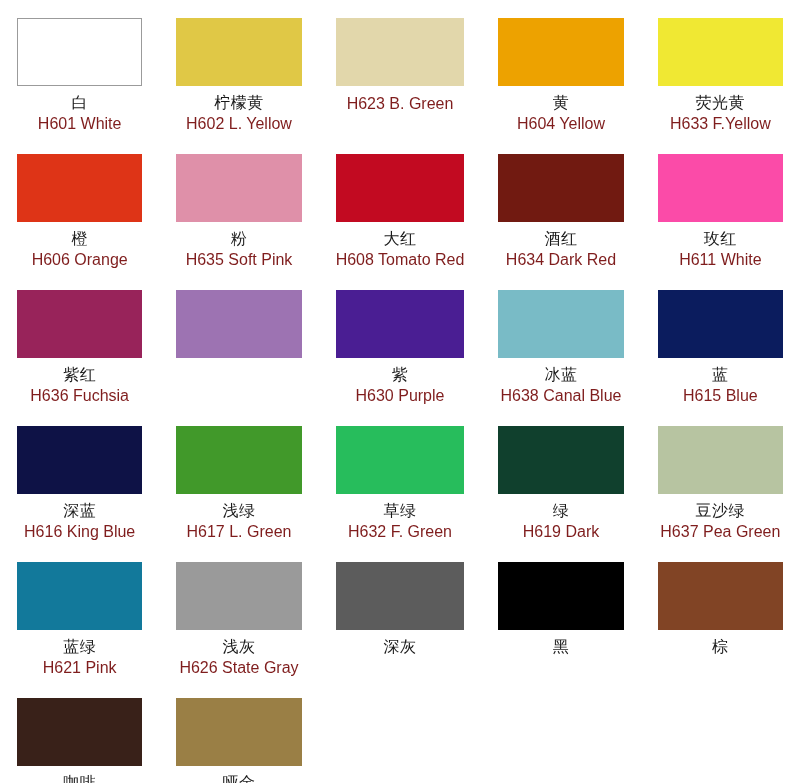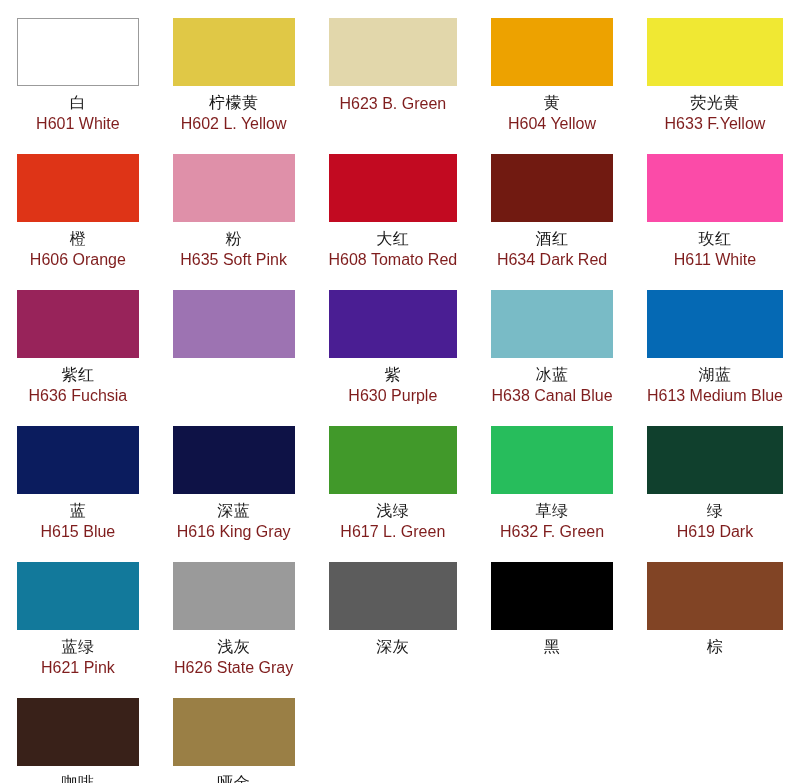--- a/index.html
+++ b/index.html
@@ -169,38 +169,31 @@
         </div>
       </div>
       <div class="cell">
         <div class="swatch" style="background-color: rgb(121, 187, 198);"></div>
         <div class="labels">
           <div class="name-cn">冰蓝</div>
           <div class="name-en">H638 Canal Blue</div>
         </div>
       </div>
       <div class="cell">
-        <div class="swatch" style="background-color: rgb(5, 105, 180);"></div>
-        <div class="labels">
-          <div class="name-cn">湖蓝</div>
-          <div class="name-en">H613 Medium Blue</div>
-        </div>
-      </div>
-      <div class="cell">
         <div class="swatch" style="background-color: rgb(11, 28, 94);"></div>
         <div class="labels">
           <div class="name-cn">蓝</div>
           <div class="name-en">H615 Blue</div>
         </div>
       </div>
       <div class="cell">
         <div class="swatch" style="background-color: rgb(14, 18, 70);"></div>
         <div class="labels">
           <div class="name-cn">深蓝</div>
-          <div class="name-en">H616 King Gray</div>
+          <div class="name-en">H616 King Blue</div>
         </div>
       </div>
       <div class="cell">
         <div class="swatch" style="background-color: rgb(65, 153, 42);"></div>
         <div class="labels">
           <div class="name-cn">浅绿</div>
           <div class="name-en">H617 L. Green</div>
         </div>
       </div>
       <div class="cell">
@@ -211,20 +204,27 @@
         </div>
       </div>
       <div class="cell">
         <div class="swatch" style="background-color: rgb(16, 64, 45);"></div>
         <div class="labels">
           <div class="name-cn">绿</div>
           <div class="name-en">H619 Dark</div>
         </div>
       </div>
       <div class="cell">
+        <div class="swatch" style="background-color: rgb(183, 196, 161);"></div>
+        <div class="labels">
+          <div class="name-cn">豆沙绿</div>
+          <div class="name-en">H637 Pea Green</div>
+        </div>
+      </div>
+      <div class="cell">
         <div class="swatch" style="background-color: rgb(18, 121, 155);"></div>
         <div class="labels">
           <div class="name-cn">蓝绿</div>
           <div class="name-en">H621 Pink</div>
         </div>
       </div>
       <div class="cell">
         <div class="swatch" style="background-color: rgb(154, 154, 154);"></div>
         <div class="labels">
           <div class="name-cn">浅灰</div>

